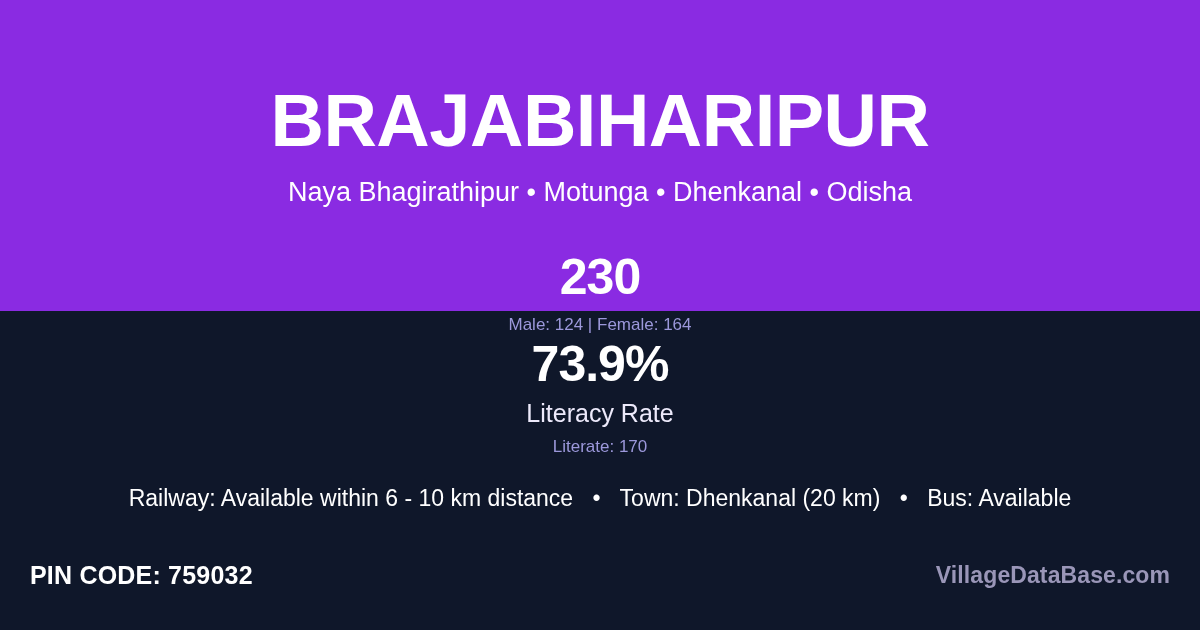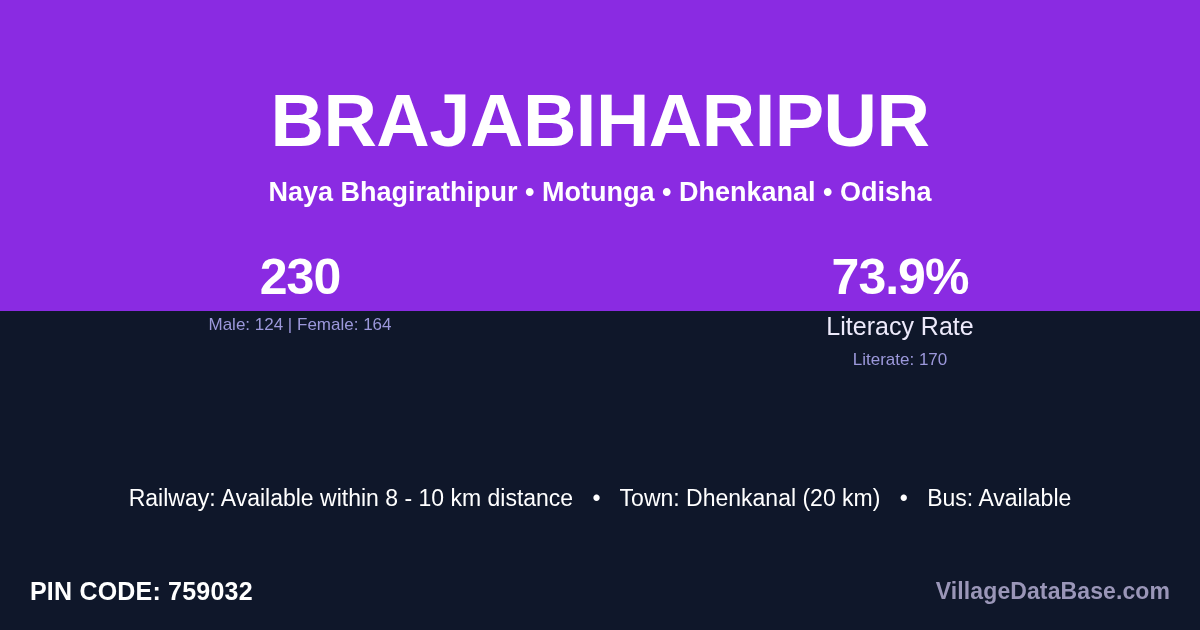--- a/index.html
+++ b/index.html
@@ -48,33 +48,33 @@
     font-weight: 700;
     letter-spacing: -0.5px;
     color: #FFFFFF;
     white-space: nowrap;
   }
   .village-subtitle {
     margin: 0;
     padding-top: 20px;
     font-size: 27px;
     line-height: 1.1;
-    font-weight: 700;
+    font-weight: 400;
     color: #FFFFFF;
     white-space: nowrap;
   }
 
   
   .stats-row {
     position: absolute;
     left: 0;
     top: 248px;
     width: 1200px;
     display: flex;
-    flex-direction: row;
+    flex-direction: column;
   }
   .stat-col {
     flex: 1 1 0;
     text-align: center;
   }
   .stat-value {
     font-size: 50px;
     line-height: 58px;
     font-weight: 700;
     color: #FFFFFF;
@@ -110,21 +110,21 @@
   .infra-sep {
     display: inline-block;
     padding: 0 13px;
     color: #FFFFFF;
   }
 
   
   .footer {
     position: absolute;
     left: 0;
-    bottom: 0;
+    bottom: 16px;
     width: 1200px;
     height: 78px;
     display: flex;
     align-items: center;
     justify-content: space-between;
     padding: 0 30px;
     box-sizing: border-box;
   }
   .pin-code {
     font-size: 25px;
@@ -163,21 +163,21 @@
 
     <div class="stat-col">
       <div class="stat-value">73.9%</div>
       <div class="stat-label">Literacy Rate</div>
       <div class="stat-sub">Literate: 170</div>
     </div>
 
   </div>
 
   <div class="infra-line">
-    <span>Railway: Available within 8 - 10 km distance</span>
+    <span>Railway: Available within 6 - 10 km distance</span>
     <span class="infra-sep">•</span>
     <span>Town: Dhenkanal (20 km)</span>
     <span class="infra-sep">•</span>
     <span>Bus: Available</span>
   </div>
 
   <div class="footer">
     <div class="pin-code">PIN CODE: 759032</div>
     <div class="brand">VillageDataBase.com</div>
   </div>

